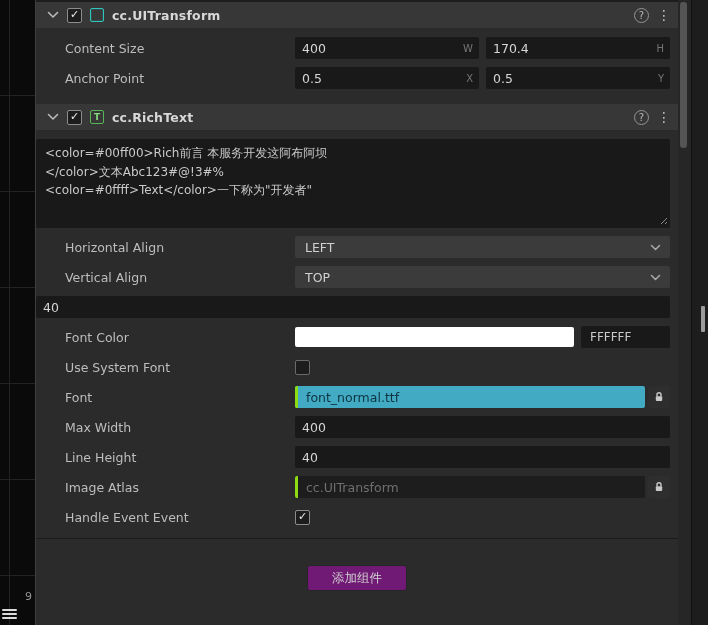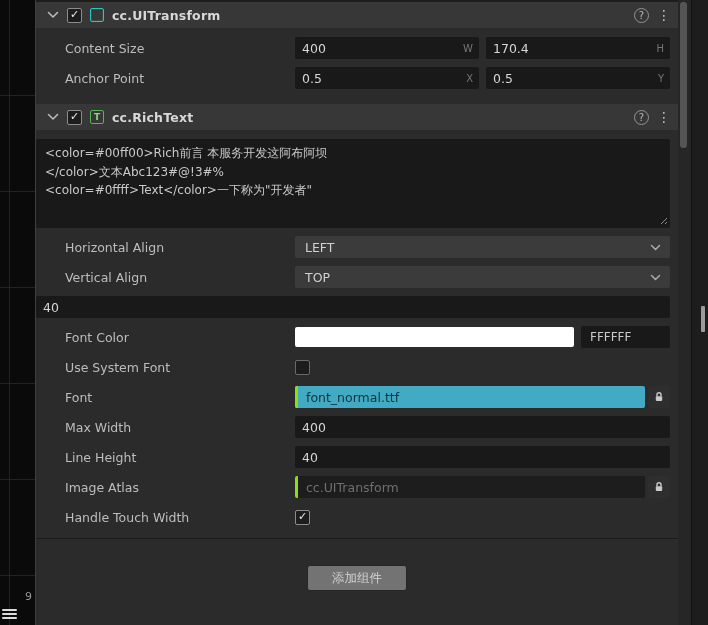--- a/index.html
+++ b/index.html
@@ -81,21 +81,21 @@
   .accent{position:absolute;left:0;top:0;bottom:0;width:3px;background:#8ddd13;}
   .font-asset{background:#42aac3;color:#0d3440;}
   .atlas-asset{background:#1d1d1d;color:#6f6f6f;}
   .lock-box{width:22px;height:22px;background:#2e2e2e;border-radius:2px;display:flex;align-items:center;justify-content:center;flex:0 0 22px;}
   .lock-icon rect{fill:#c9c9c9;}
   .lock-icon path{fill:none;stroke:#c9c9c9;stroke-width:1.4;}
   
   .footer{border-top:1px solid #1b1b1b;text-align:center;}
   .add-btn{
     display:inline-block;margin-top:26px;height:26px;line-height:24px;
-    background:#737373;color:#d2d2d2;font-size:12.5px;border:1px solid #262626;
+    background:#701a75;color:#d2d2d2;font-size:12.5px;border:1px solid #262626;
     border-radius:3px;padding:0 24px;box-sizing:border-box;
   }
 </style>
 </head>
 <body>
 
 <div class="scene-strip">
   <div class="ruler-number">9</div>
   <div class="hamburger">
     <span></span>
@@ -284,21 +284,21 @@
               <svg class="lock-icon" width="12" height="12" viewBox="0 0 12 12">
                   <path d="M4,5.5 V3.8 a2,2 0 0 1 4,0 V5.5"></path>
                   <rect x="2.8" y="5.3" width="6.4" height="4.7" rx="1"></rect>
                 </svg>
             </div>
           </div>
         </div>
       </div>
 
       <div class="row">
-        <div class="row-label">Handle Touch Width</div>
+        <div class="row-label">Handle Event Event</div>
         <div class="row-field">
           <div class="checkbox checked">
             <span class="tick">✓</span>
           </div>
         </div>
       </div>
 
     </div>
   </div>
 

